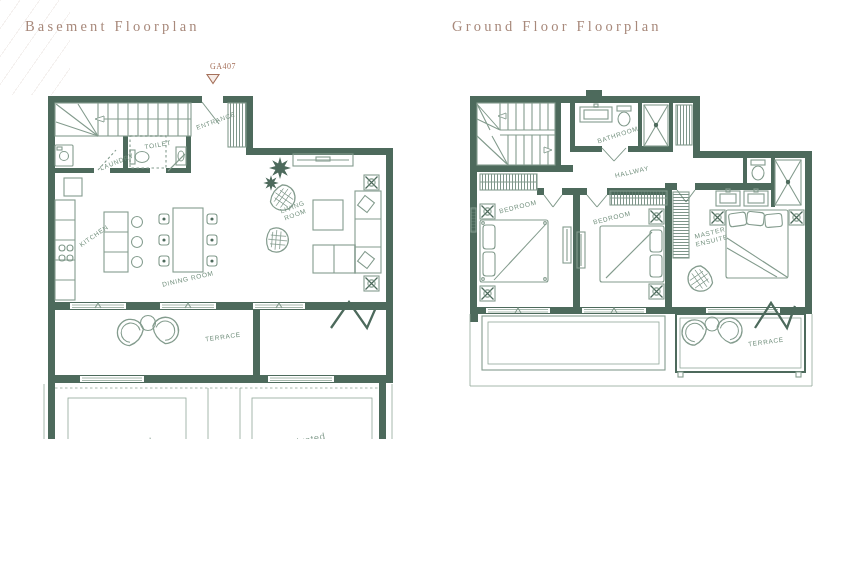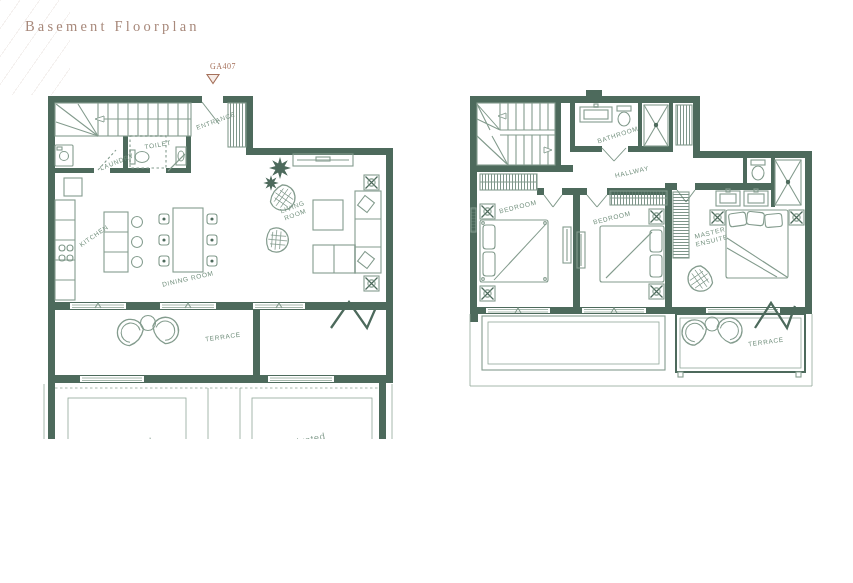--- a/index.html
+++ b/index.html
@@ -34,20 +34,21 @@
   .z{fill:none;stroke:#4d6a5c;stroke-width:2.3;}
   .dot{fill:#4d6a5c;stroke:none;}
 </style>
 </head>
 <body>
 
 <div class="canvas">
   <div class="corner-deco"></div>
 
   <h1 class="page-title" id="title-basement">Basement Floorplan</h1>
+  <h1 class="page-title" id="title-ground">Ground Floor Floorplan</h1>
 
   <div class="marker">
     <span class="mtxt">GA407</span>
     <svg width="16" height="12" viewBox="0 0 16 12">
       <polygon points="2,1.5 14,1.5 8,10.5" fill="#f6ece7" stroke="#a5705a" stroke-width="1.1"></polygon>
     </svg>
   </div>
 
   <div class="plan" id="plan-basement">
     <svg width="360" height="462" viewBox="0 0 360 462">

